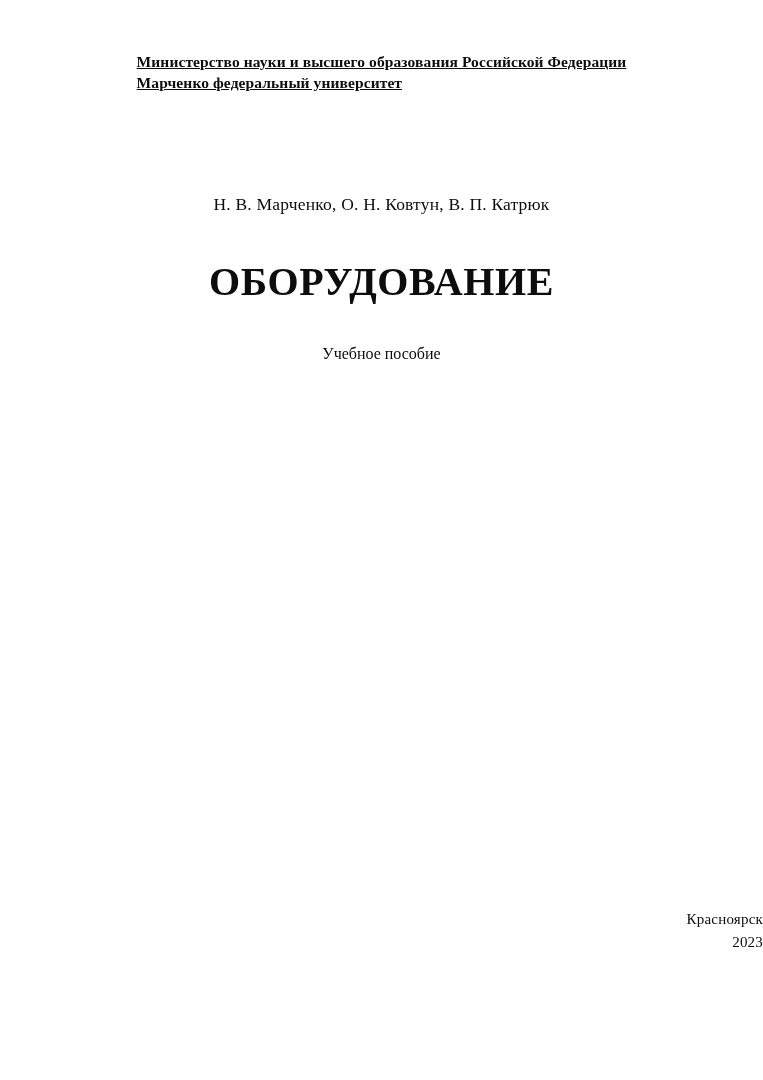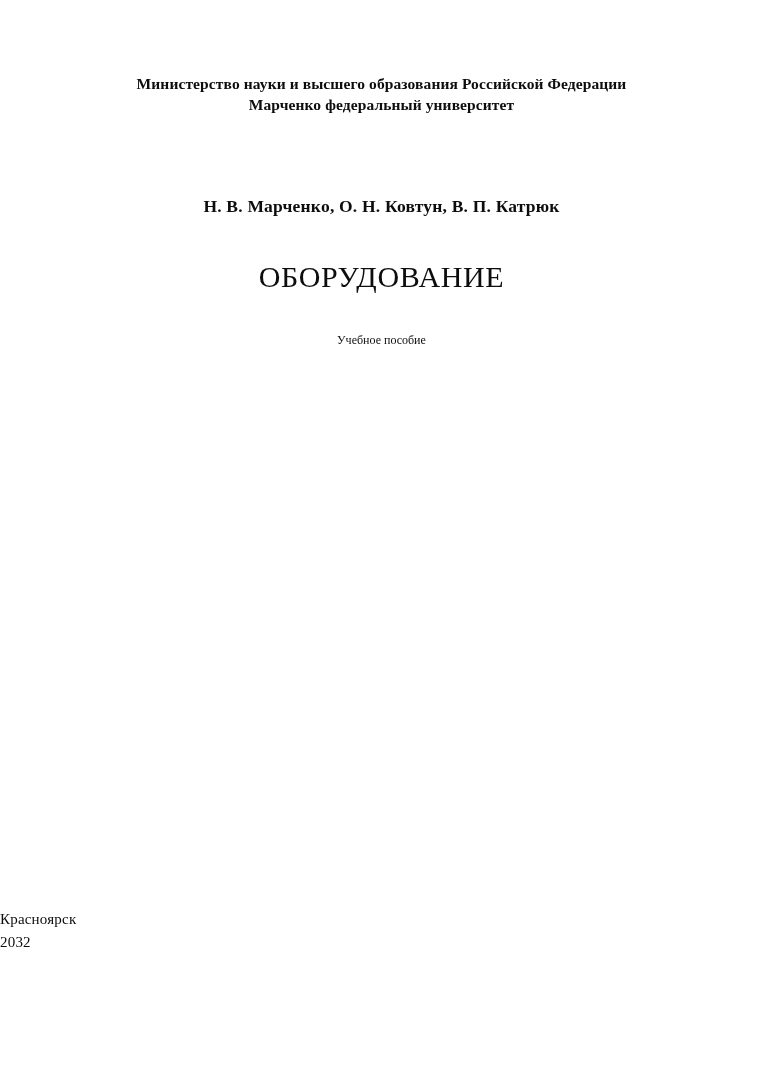--- a/index.html
+++ b/index.html
@@ -20,71 +20,72 @@
     height: 1080px;
     box-sizing: border-box;
     position: relative;
     display: flex;
     flex-direction: column;
     align-items: center;
   }
 
   
   .ministry-block {
-    margin-top: 74px;
-    text-align: center;
+    margin-top: 52px;
+    text-align: left;
     line-height: 1.35;
+    text-decoration: underline;
   }
   .ministry-line {
     font-size: 15.5px;
     font-weight: bold;
     letter-spacing: 0.1px;
   }
   .university-line {
     font-size: 15.5px;
     font-weight: bold;
     letter-spacing: 0.1px;
   }
 
   
   .authors {
-    margin-top: 80px;
+    margin-top: 100px;
     font-size: 17.5px;
-    font-weight: bold;
+    font-weight: normal;
     text-align: left;
     letter-spacing: 0.2px;
   }
 
   
   .title-block {
     margin-top: 40px;
     text-align: center;
   }
   .title-line {
-    font-size: 30px;
-    font-weight: normal;
+    font-size: 40px;
+    font-weight: bold;
     letter-spacing: 0.6px;
     line-height: 1.35;
     text-transform: none;
   }
 
   
   .subtitle {
     margin-top: 36px;
-    font-size: 12px;
+    font-size: 16px;
     text-align: center;
   }
 
   
   .imprint {
     position: absolute;
     left: 0;
     right: 0;
     top: 908px;
-    text-align: left;
+    text-align: right;
     font-size: 15px;
     line-height: 1.5;
   }
   .imprint div {
     letter-spacing: 0.2px;
   }
 </style>
 </head>
 <body>
 
@@ -98,16 +99,16 @@
   <div class="authors">Н. В. Марченко, О. Н. Ковтун, В. П. Катрюк</div>
 
   <div class="title-block">
     <div class="title-line">ОБОРУДОВАНИЕ</div>
   </div>
 
   <div class="subtitle">Учебное пособие</div>
 
   <div class="imprint">
     <div>Красноярск</div>
-    <div>2032</div>
+    <div>2023</div>
   </div>
 
 </div>
 
 </body></html>

